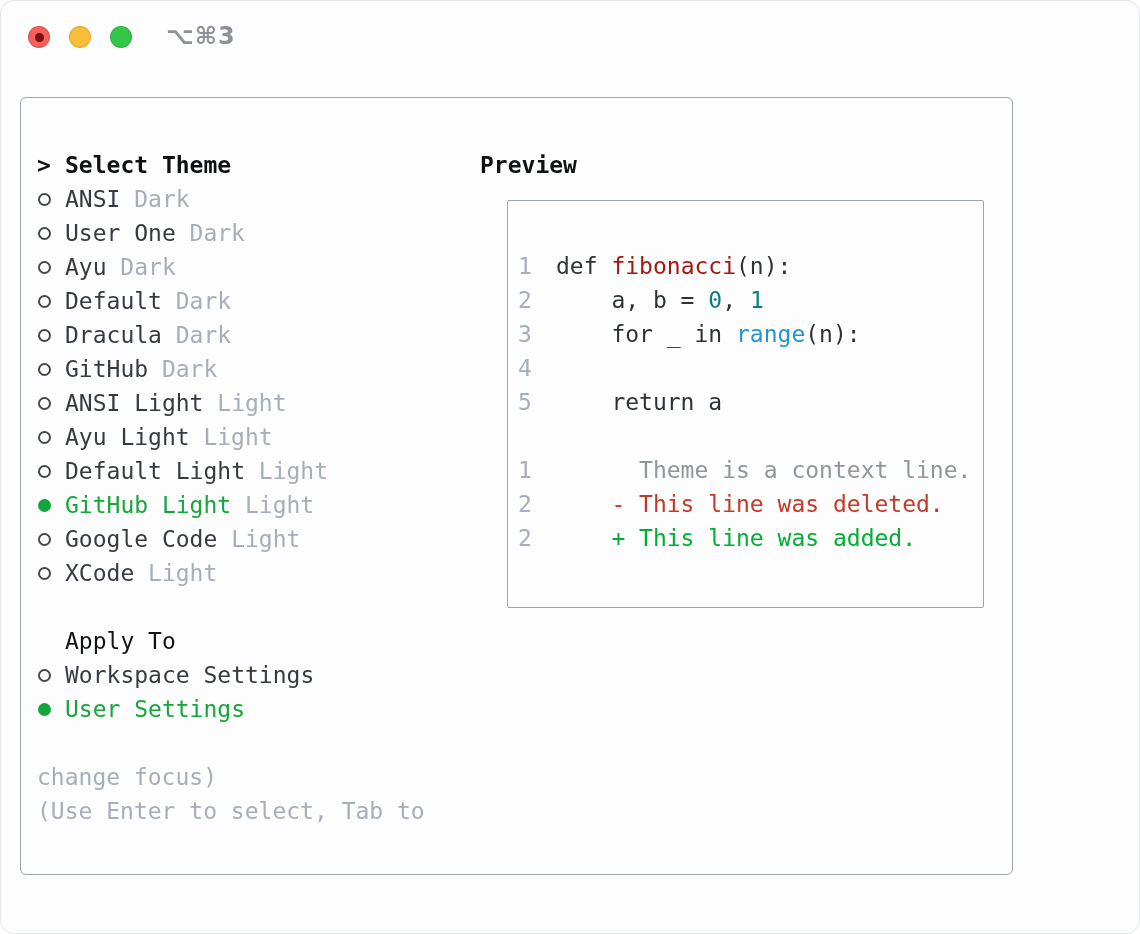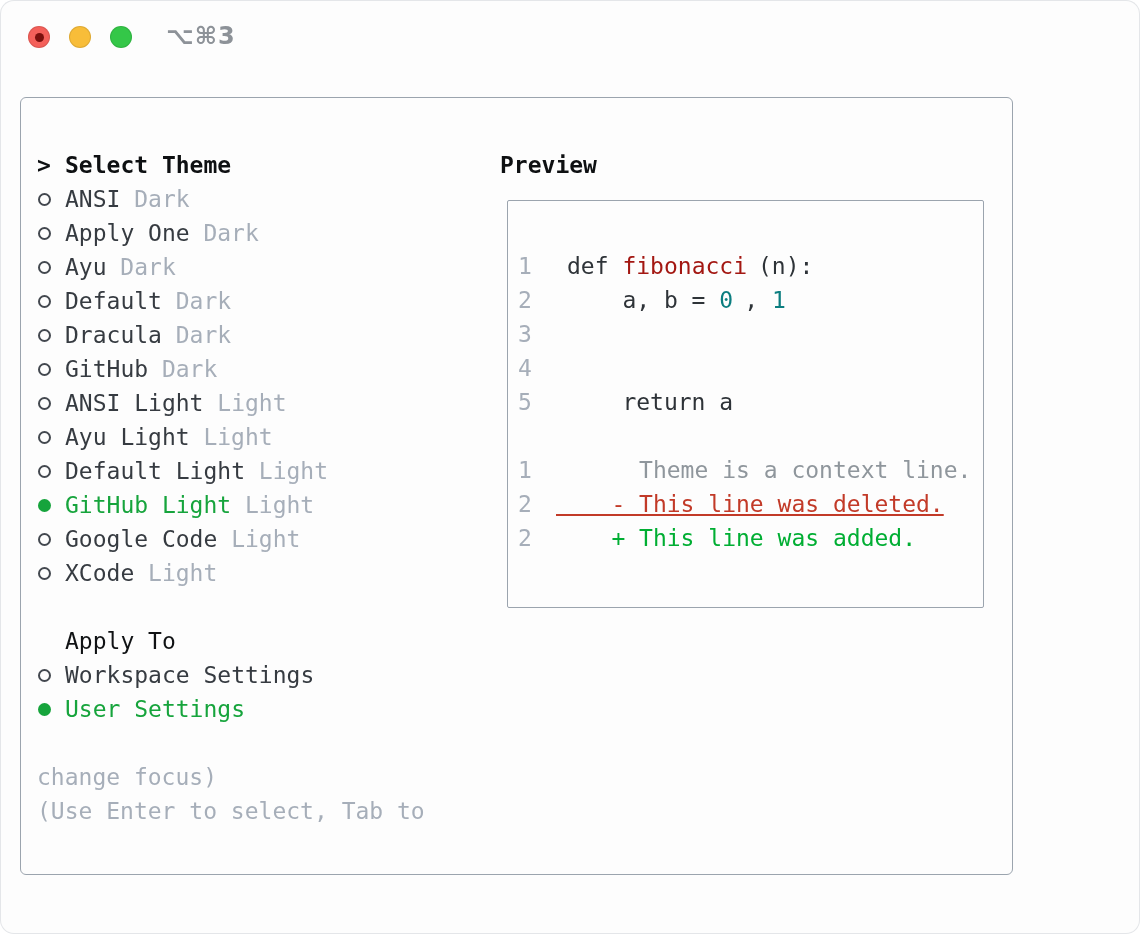--- a/index.html
+++ b/index.html
@@ -37,36 +37,36 @@
   .marker.prefix{font-weight:bold;color:var(--heading);}
   .shape{width:13px;height:13px;border-radius:50%;box-sizing:border-box;margin-left:1px;}
   .shape.ring{border:2px solid #43484f;}
   .shape.dot{background:var(--green);}
   .heading{font-weight:bold;color:var(--heading);font-size:23px;}
   .apply-heading{color:#101214;}
   .name{white-space:pre;}
   .name.sel{color:var(--green);}
   .tag{color:var(--muted);margin-left:13.8px;white-space:pre;}
   .hint{font-size:23px;line-height:34px;height:34px;color:var(--muted);white-space:pre;}
-  .preview-label-row{margin-left:23px;}
+  .preview-label-row{margin-left:3px;}
   .preview-box{
     margin-left:30px;margin-top:18px;width:477px;height:408px;box-sizing:border-box;
     border:1.5px solid var(--border);border-radius:2px;background:#fdfdfd;
     padding:48px 0 0 10px;overflow:hidden;
   }
   .cl{height:34px;display:flex;align-items:center;font-size:23px;}
   .cl-spacer{height:34px;}
   .ln{display:inline-block;width:38px;color:var(--muted);white-space:pre;flex-shrink:0;}
   .lc{white-space:pre;}
-  .tk-plain{color:var(--code);margin-left:11px;}
+  .tk-plain{color:var(--code);}
   .tk-func{color:var(--func);}
   .tk-number{color:var(--number);}
   .tk-builtin{color:var(--builtin);}
   .tk-context{color:var(--context);}
-  .tk-deleted{color:var(--deleted);text-decoration:underline;}
+  .tk-deleted{color:var(--deleted);}
   .tk-added{color:var(--added);text-align:right;}
 </style>
 </head>
 <body>
 
 <div class="window">
   <div class="titlebar">
     <div class="traffic">
       <span class="light red">
         <span class="dot"></span>
@@ -88,21 +88,21 @@
             <span class="marker">
               <span class="shape ring"></span>
             </span>
             <span class="name">ANSI</span>
             <span class="tag">Dark</span>
           </div>
           <div class="row">
             <span class="marker">
               <span class="shape ring"></span>
             </span>
-            <span class="name">Apply One</span>
+            <span class="name">User One</span>
             <span class="tag">Dark</span>
           </div>
           <div class="row">
             <span class="marker">
               <span class="shape ring"></span>
             </span>
             <span class="name">Ayu</span>
             <span class="tag">Dark</span>
           </div>
           <div class="row">
@@ -202,20 +202,21 @@
             <div class="cl">
               <span class="ln">1</span>
               <span class="lc"><span class="tk-plain">def </span><span class="tk-func">fibonacci</span><span class="tk-plain">(n):</span></span>
             </div>
             <div class="cl">
               <span class="ln">2</span>
               <span class="lc"><span class="tk-plain">    a, b = </span><span class="tk-number">0</span><span class="tk-plain">, </span><span class="tk-number">1</span></span>
             </div>
             <div class="cl">
               <span class="ln">3</span>
+              <span class="lc"><span class="tk-plain">    for _ in </span><span class="tk-builtin">range</span><span class="tk-plain">(n):</span></span>
             </div>
             <div class="cl">
               <span class="ln">4</span>
             </div>
             <div class="cl">
               <span class="ln">5</span>
               <span class="lc"><span class="tk-plain">    return a</span></span>
             </div>
             <div class="cl-spacer"></div>
             <div class="cl">

